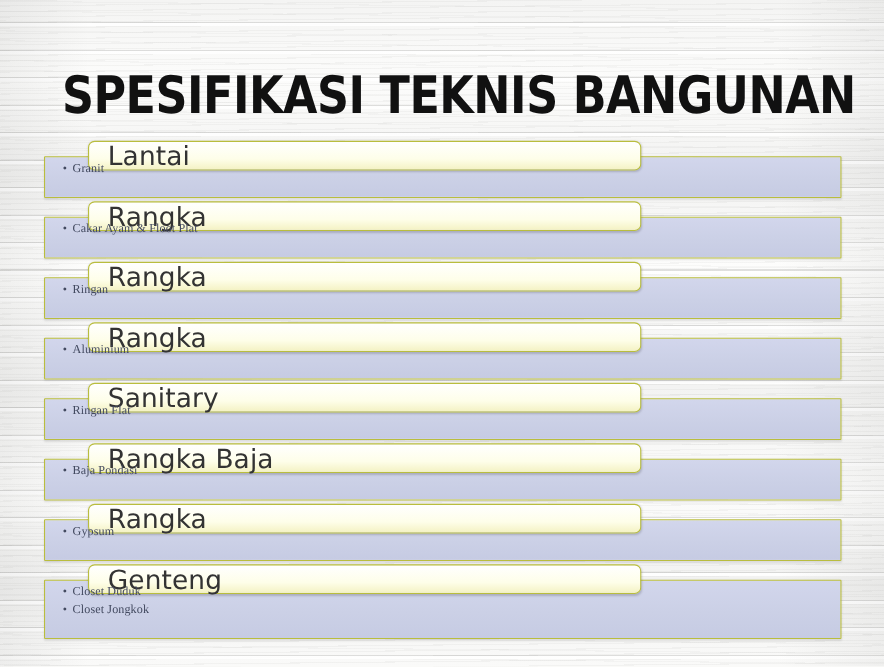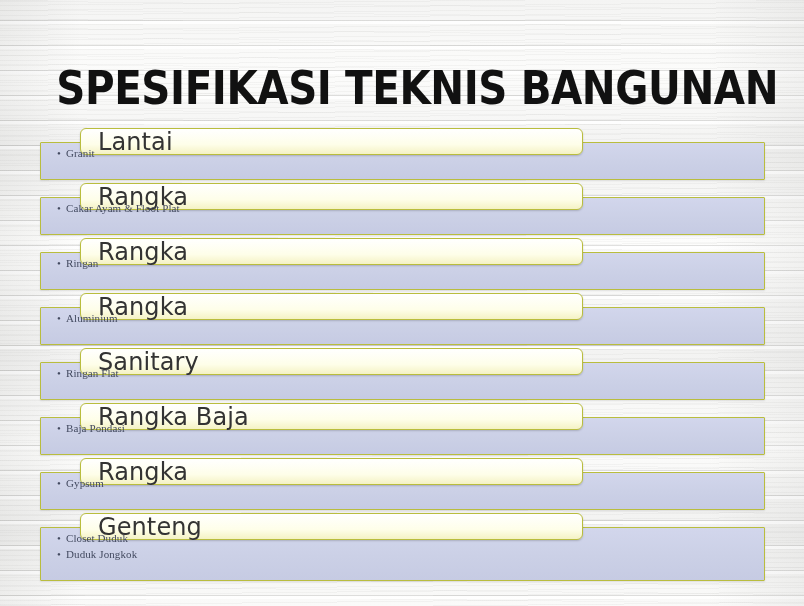--- a/index.html
+++ b/index.html
@@ -250,18 +250,18 @@
           <div class="bullet-line"><span class="bullet-dot">•</span><span>Gypsum</span></div>
         </div>
       </div>
       <div class="spec-group" style="top: 513px;">
         <div class="group-body" style="height: 54px;"></div>
         <div class="group-header">
           <div class="group-title">Genteng</div>
         </div>
         <div class="bullets">
           <div class="bullet-line"><span class="bullet-dot">•</span><span>Closet Duduk</span></div>
-          <div class="bullet-line"><span class="bullet-dot">•</span><span>Duduk Jongkok</span></div>
+          <div class="bullet-line"><span class="bullet-dot">•</span><span>Closet Jongkok</span></div>
         </div>
       </div>
     </div>
 
 </div>
 
 </body></html>

